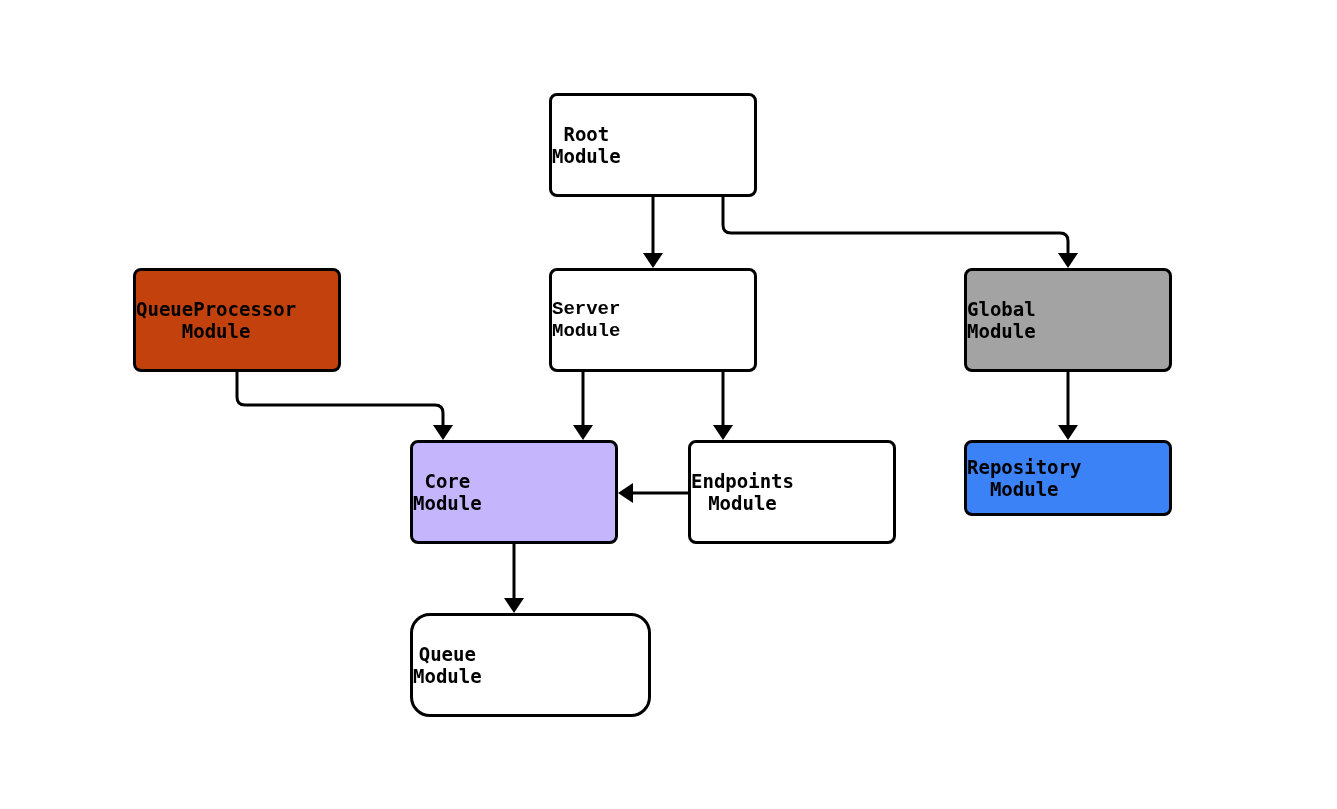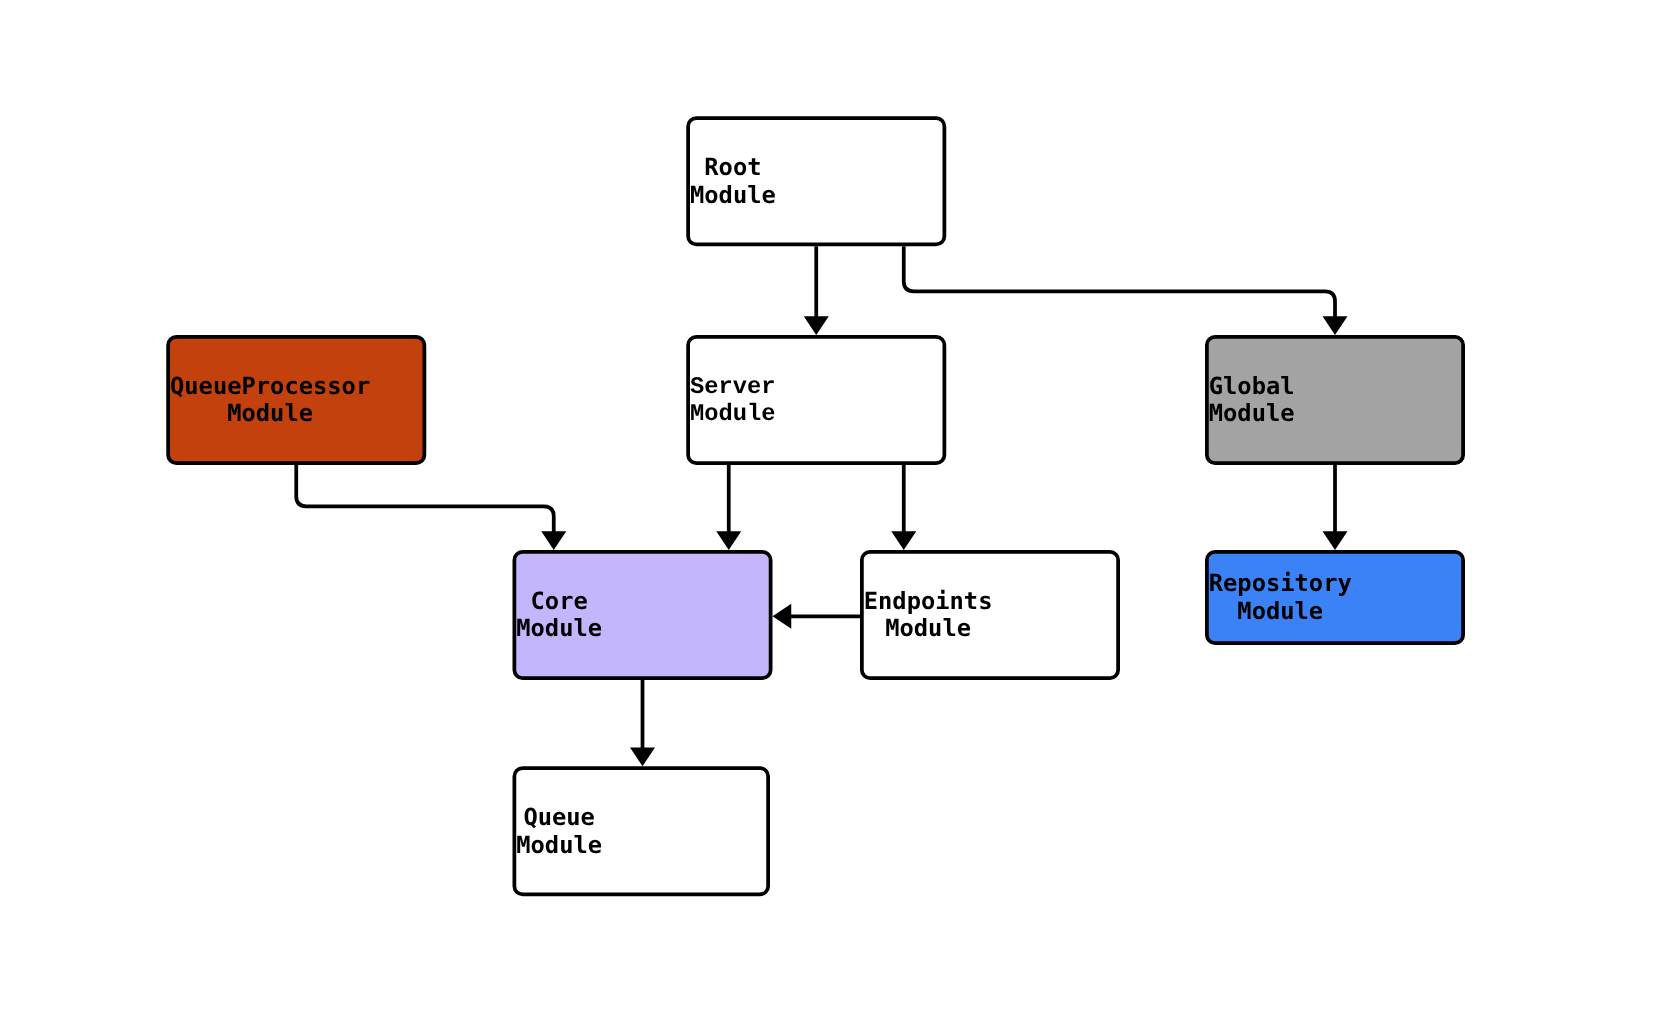--- a/index.html
+++ b/index.html
@@ -104,18 +104,18 @@
 Module</span>
       </div>
       <div class="node" style="left: 688px; top: 440px; width: 208px; height: 104px; border-width: 3px; border-color: rgb(0, 0, 0); border-radius: 8px; background: rgb(255, 255, 255);">
         <span class="node-label" style="color: rgb(0, 0, 0);">Endpoints
 Module</span>
       </div>
       <div class="node" style="left: 964px; top: 440px; width: 208px; height: 76px; border-width: 3px; border-color: rgb(0, 0, 0); border-radius: 8px; background: #3b82f6;">
         <span class="node-label" style="color: rgb(0, 0, 0);">Repository
 Module</span>
       </div>
-      <div class="node" style="left: 410px; top: 613px; width: 206px; height: 104px; border-width: 3px; border-color: rgb(0, 0, 0); border-radius: 8px; background: rgb(255, 255, 255);">
+      <div class="node" style="left: 410px; top: 613px; width: 241px; height: 104px; border-width: 3px; border-color: rgb(0, 0, 0); border-radius: 20px; background: rgb(255, 255, 255);">
         <span class="node-label" style="color: rgb(0, 0, 0);">Queue
 Module</span>
       </div>
     </div>
 </div>
 
 </body></html>

